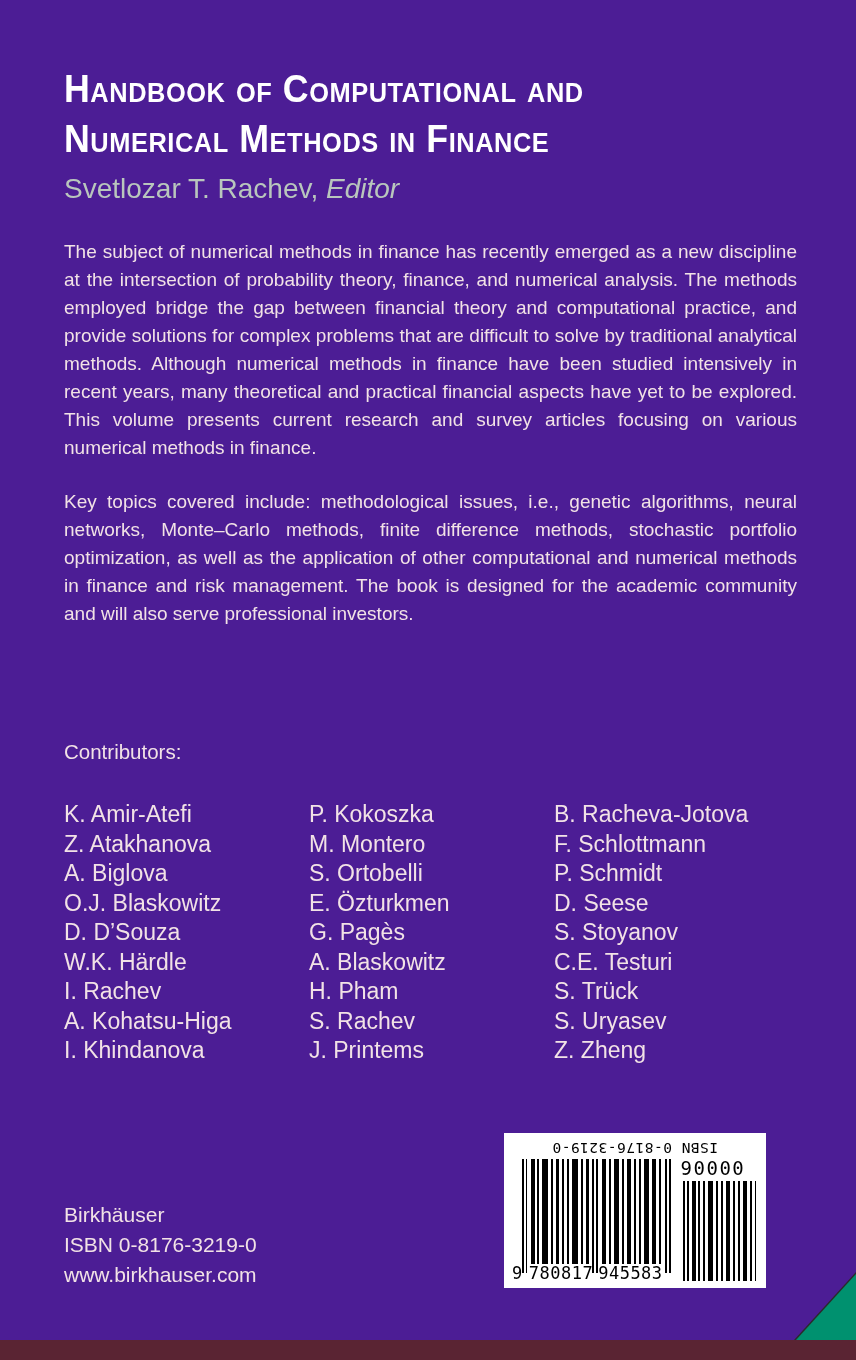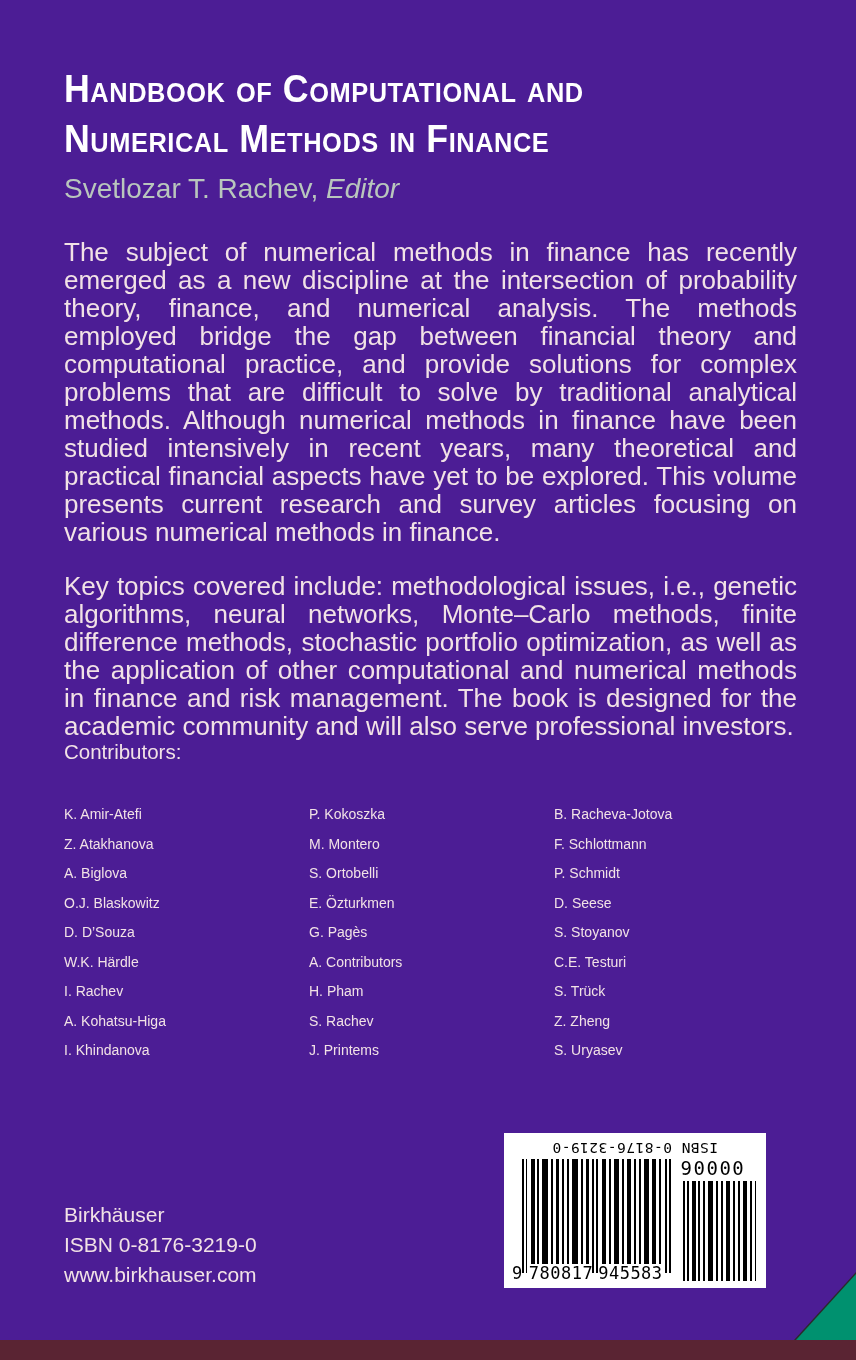--- a/index.html
+++ b/index.html
@@ -74,21 +74,21 @@
 
   
   #blurb {
     position: absolute;
     left: 64px;
     top: 238px;
     width: 733px;
   }
   .para {
     color: #f2e2e6;
-    font-size: 26px;
+    font-size: 19px;
     line-height: 28px;
     text-align: justify;
     text-justify: inter-word;
     margin: 0 0 26px 0;
   }
   .para:last-child { margin-bottom: 0; }
 
   
   #contrib-heading {
     position: absolute;
@@ -104,21 +104,21 @@
     top: 800px;
     width: 740px;
     display: flex;
   }
   .contrib-col {
     width: 245px;
   }
   .contrib-col:nth-child(3) { width: 250px; }
   .contrib-name {
     color: #f2e2e6;
-    font-size: 14px;
+    font-size: 23px;
     line-height: 29.5px;
     white-space: nowrap;
   }
 
   
   #publisher-block {
     position: absolute;
     left: 64px;
     top: 1200px;
   }
@@ -229,35 +229,35 @@
       <div class="contrib-name">I. Rachev</div>
       <div class="contrib-name">A. Kohatsu-Higa</div>
       <div class="contrib-name">I. Khindanova</div>
     </div>
     <div class="contrib-col">
       <div class="contrib-name">P. Kokoszka</div>
       <div class="contrib-name">M. Montero</div>
       <div class="contrib-name">S. Ortobelli</div>
       <div class="contrib-name">E. Özturkmen</div>
       <div class="contrib-name">G. Pagès</div>
-      <div class="contrib-name">A. Contributors</div>
+      <div class="contrib-name">A. Blaskowitz</div>
       <div class="contrib-name">H. Pham</div>
       <div class="contrib-name">S. Rachev</div>
       <div class="contrib-name">J. Printems</div>
     </div>
     <div class="contrib-col">
       <div class="contrib-name">B. Racheva-Jotova</div>
       <div class="contrib-name">F. Schlottmann</div>
       <div class="contrib-name">P. Schmidt</div>
       <div class="contrib-name">D. Seese</div>
       <div class="contrib-name">S. Stoyanov</div>
       <div class="contrib-name">C.E. Testuri</div>
       <div class="contrib-name">S. Trück</div>
+      <div class="contrib-name">S. Uryasev</div>
       <div class="contrib-name">Z. Zheng</div>
-      <div class="contrib-name">S. Uryasev</div>
     </div>
   </div>
 
   <div id="publisher-block">
     <div class="pub-line">Birkhäuser</div>
     <div class="pub-line">ISBN 0-8176-3219-0</div>
     <div class="pub-line">www.birkhauser.com</div>
   </div>
 
   <div id="barcode-card">

